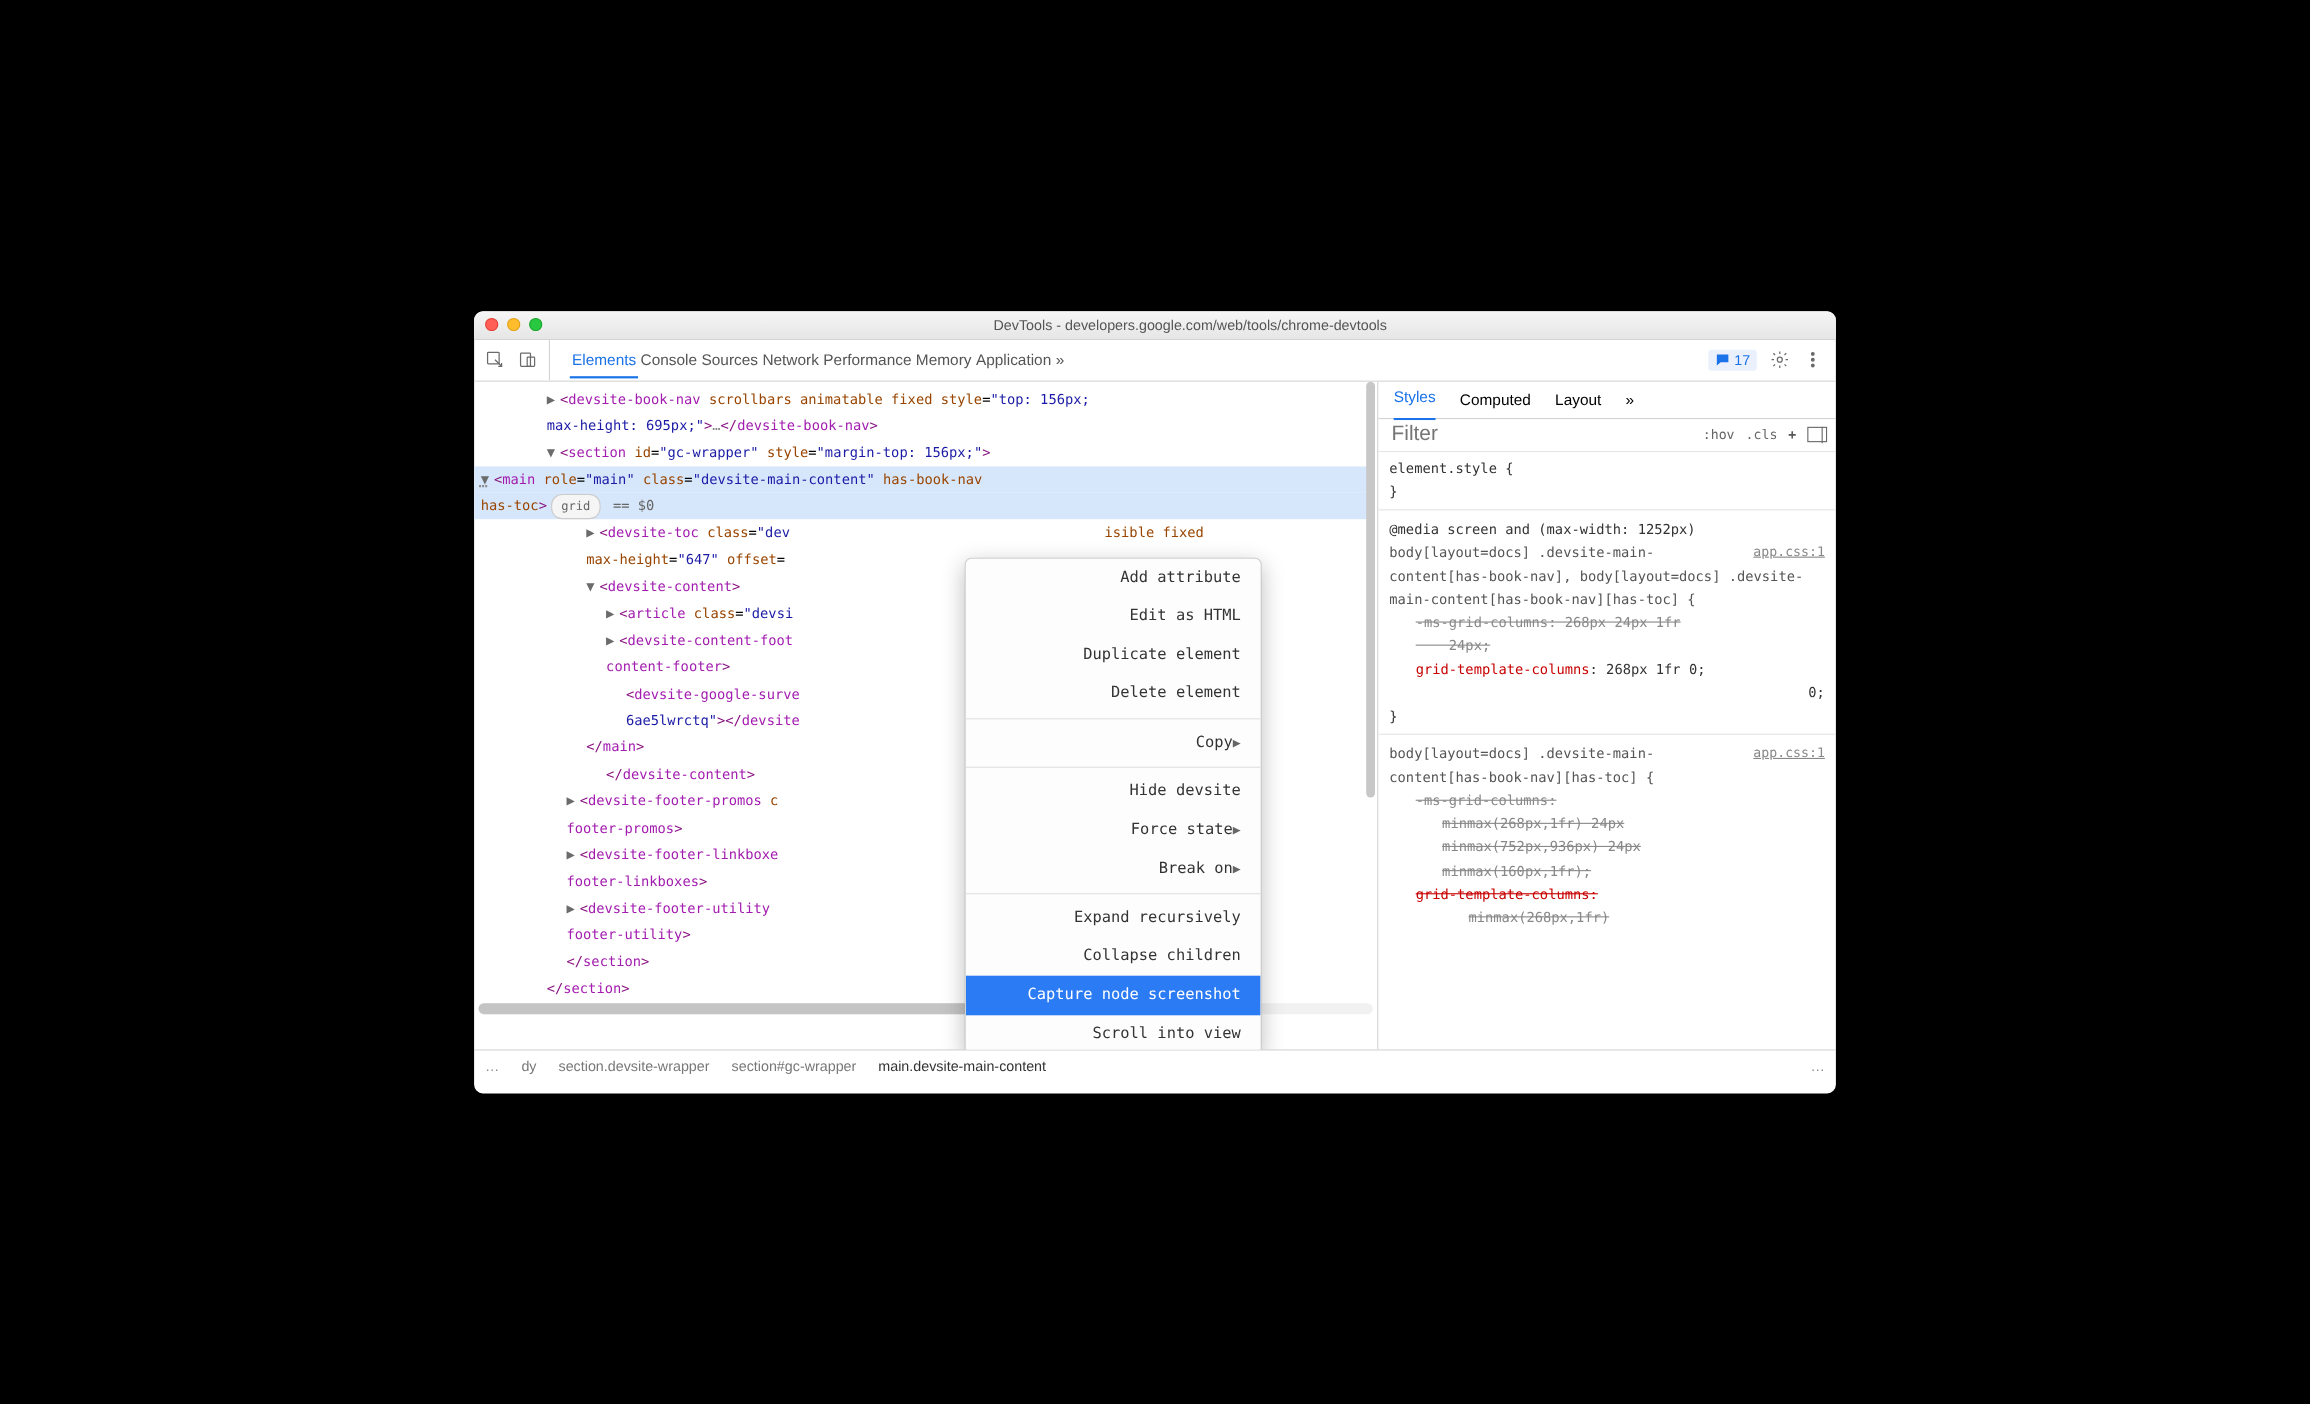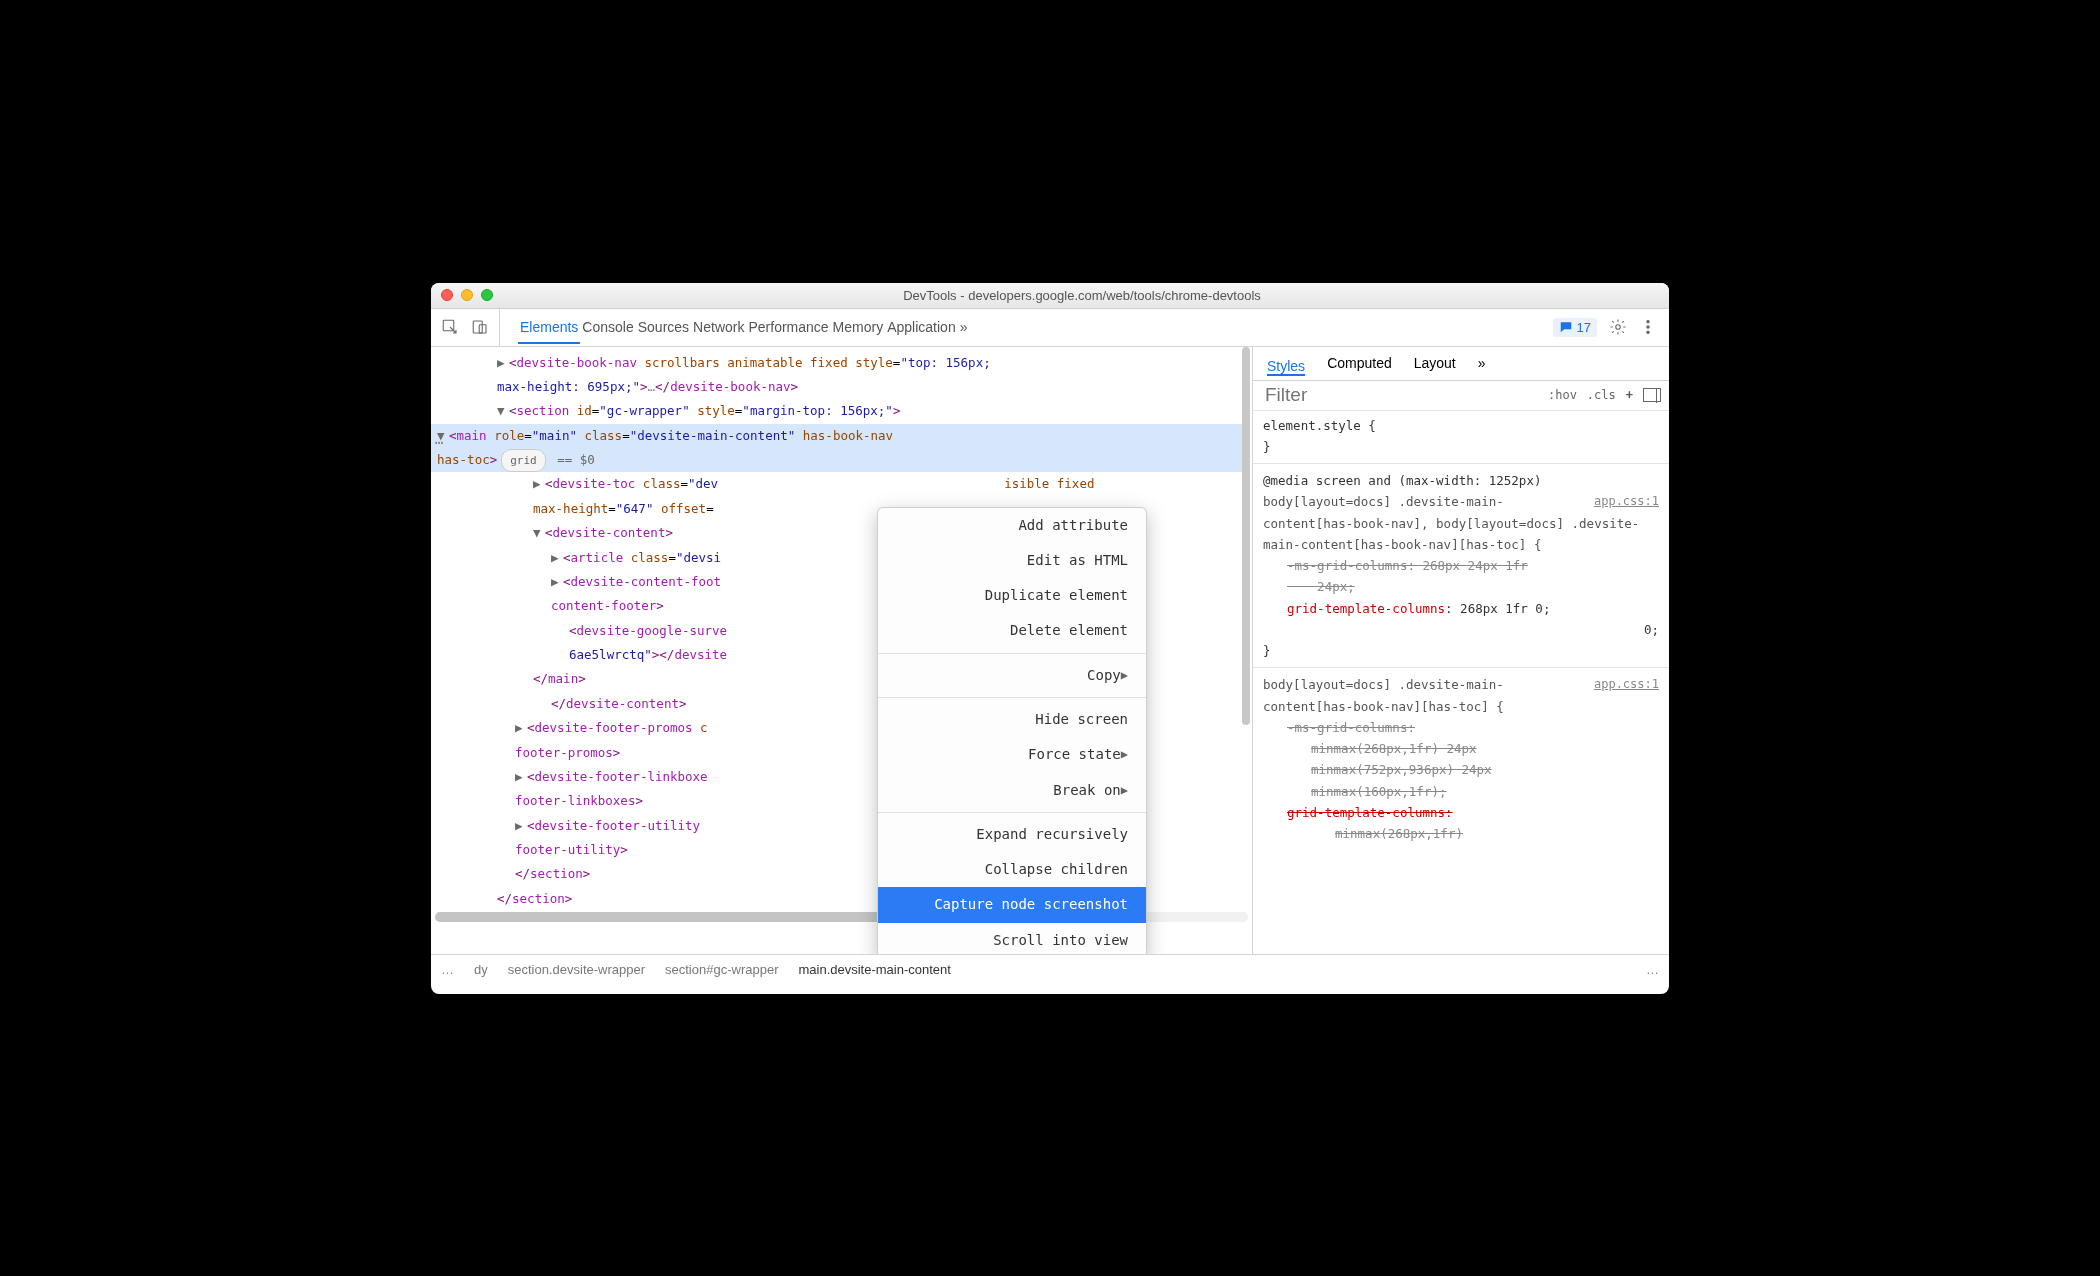--- a/index.html
+++ b/index.html
@@ -28,21 +28,21 @@
   .dom-line { white-space:nowrap; }
   .ind1{padding-left:60px;} .ind2{padding-left:78px;} .ind3{padding-left:96px;} .ind4{padding-left:114px;} .ind5{padding-left:132px;}
   .tri { display:inline-block; width:12px; color:#6b6b6b; }
   .tagname{color:#a21caf;} .attrn{color:#994500;} .attrv{color:#1a1aa6;} .punct{color:#881280;} .gray{color:#888;}
   .sel { background:#d7e7fb; display:block; padding-left:78px; margin-left:-78px; }
   .sel .gray{color:#666;}
   .gut { position:absolute; left:4px; top:82px; color:#888; font-size:14px;}
   .pill { display:inline-block; border:1px solid #ccc; border-radius:10px; padding:0 8px; font-size:11px; color:#666; background:#f5f5f5; margin:0 4px;}
   .styles { flex:1; display:flex; flex-direction:column; }
   .styles-tabs { display:flex; gap:22px; height:34px; border-bottom:1px solid #d4d4d4; align-items:center; padding:0 14px; font-size:14px; }
-  .styles-tabs .active { color:#1a73e8; border-bottom:2px solid #1a73e8; padding-bottom:0; margin-bottom:-8px; }
+  .styles-tabs .active { color:#1a73e8; border-bottom:2px solid #1a73e8; padding-bottom:12px; margin-bottom:-8px; }
   .styles-filter { display:flex; align-items:center; height:30px; border-bottom:1px solid #e5e5e5; padding:0 8px; gap:10px; font-family:Menlo,monospace; font-size:12px; color:#666; }
   .filter-input { flex:1; border:none; outline:none; font-size:19px; color:#999; padding:2px 4px; }
   .styles-body { flex:1; overflow:hidden; font-family:Menlo,monospace; font-size:12.5px; line-height:1.7; padding:4px 10px; color:#333; position:relative;}
   .rule-src { float:right; color:#888; text-decoration:underline; font-size:12px;}
   .selector { color:#555; }
   .prop { color:#c80000; }
   .strike { text-decoration:line-through; color:#888;}
   .strikered { text-decoration:line-through; color:#c80000;}
   .val { color:#333;text-align:right; }
   .sep { height:1px; background:#e3e3e3; margin:6px -10px; }
@@ -164,21 +164,21 @@
           <div class="ctx-item">
             <span>Delete element</span>
           </div>
           <div class="ctx-sep"></div>
           <div class="ctx-item">
             <span>Copy</span>
             <span class="ctx-arrow">▶</span>
           </div>
           <div class="ctx-sep"></div>
           <div class="ctx-item">
-            <span>Hide screen</span>
+            <span>Hide devsite</span>
           </div>
           <div class="ctx-item">
             <span>Force state</span>
             <span class="ctx-arrow">▶</span>
           </div>
           <div class="ctx-item">
             <span>Break on</span>
             <span class="ctx-arrow">▶</span>
           </div>
           <div class="ctx-sep"></div>

